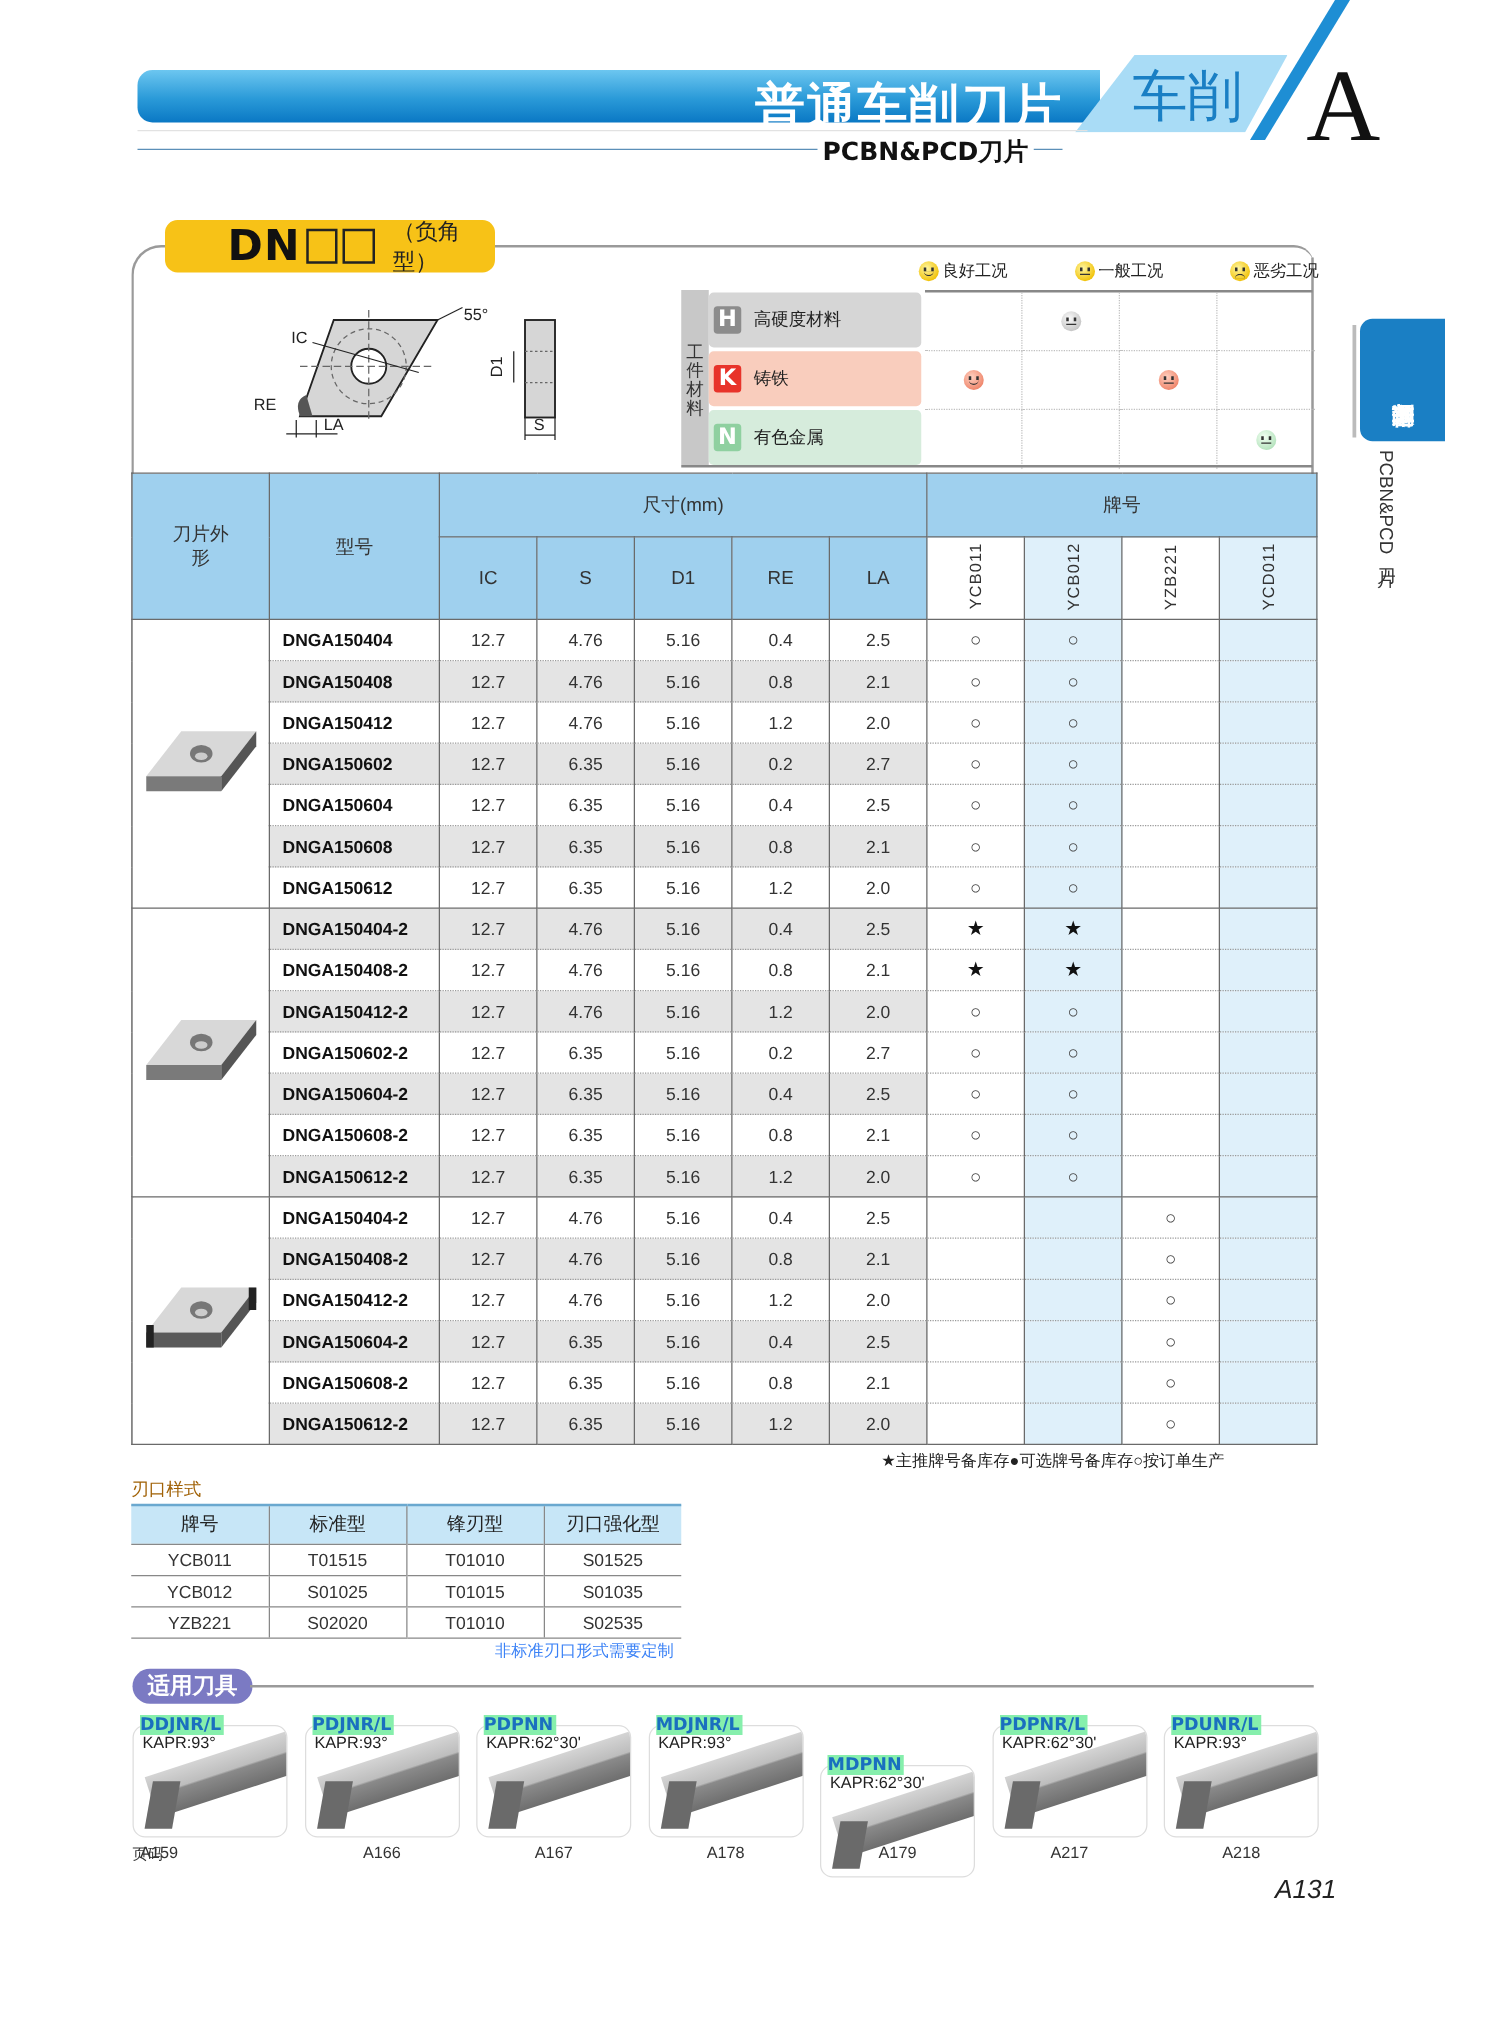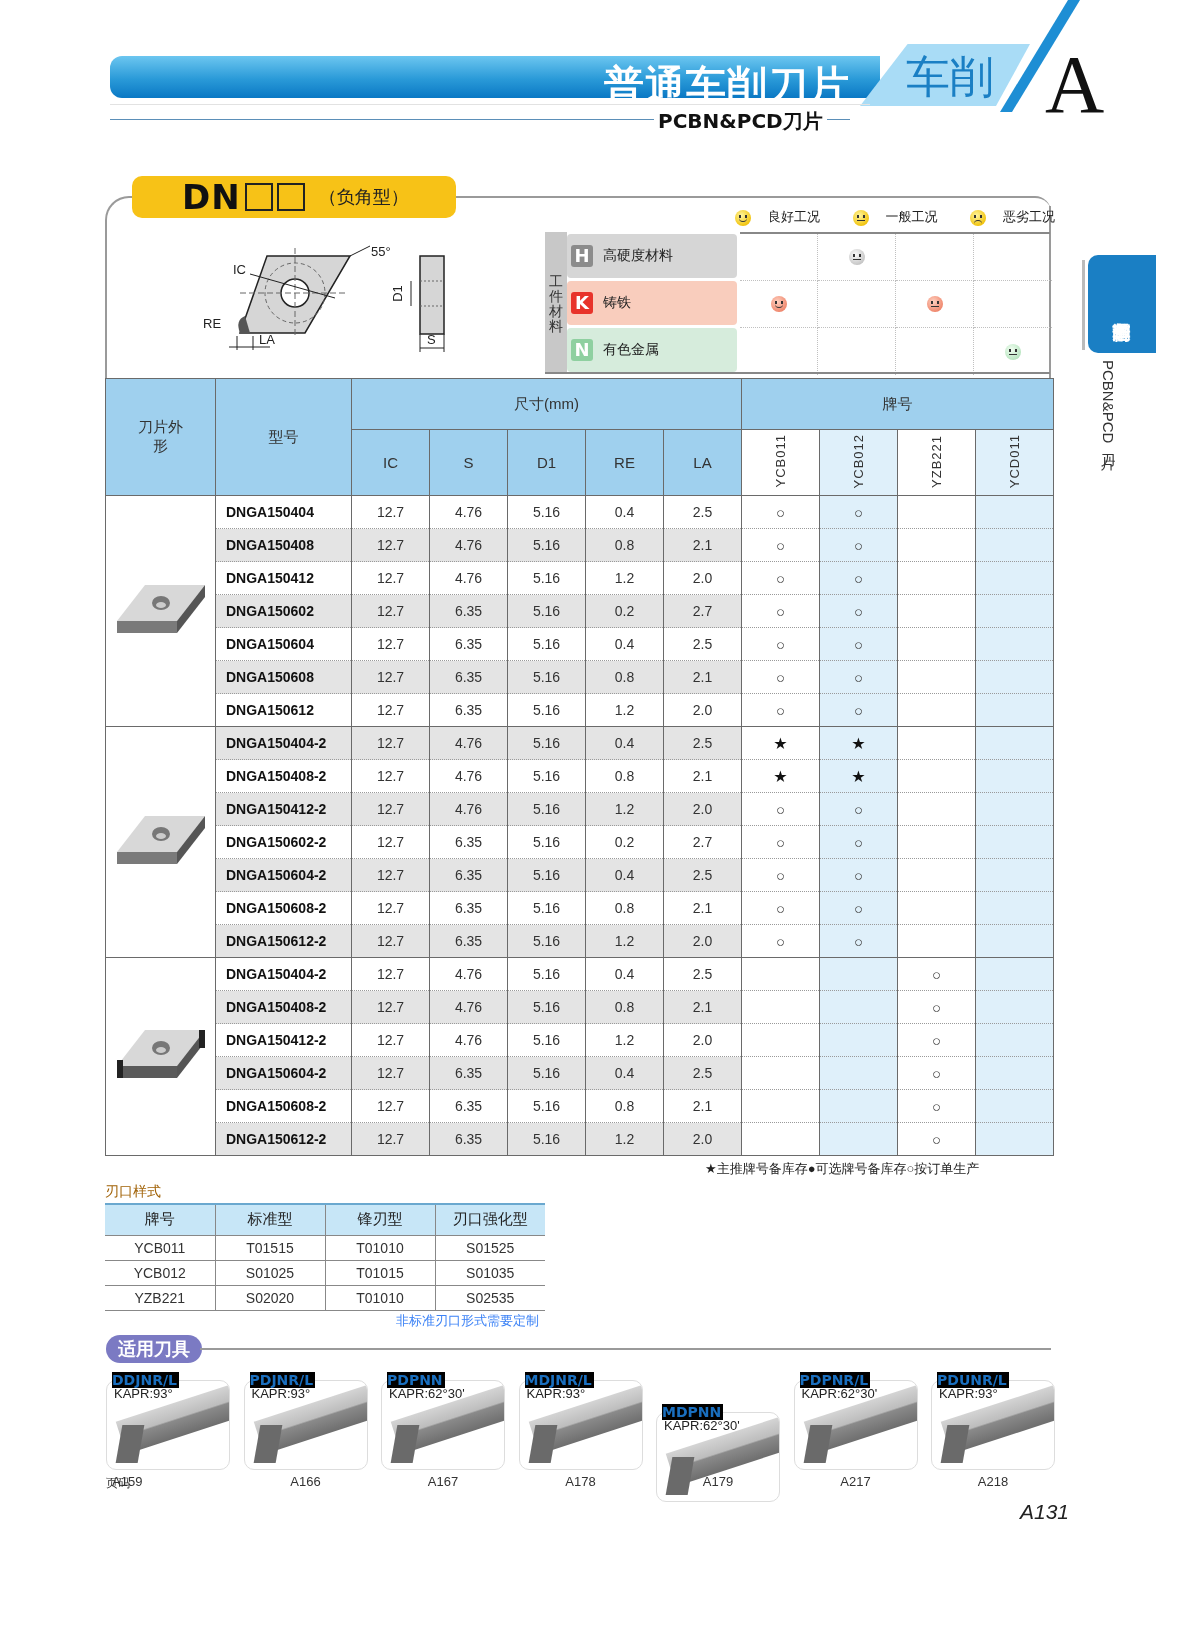--- a/index.html
+++ b/index.html
@@ -22,33 +22,33 @@
 
   
   .side-tab { position: absolute; left: 1088px; top: 255px; width: 68px; height: 98px; background: #1a7fc4; border-radius: 10px 0 0 10px;
     color: #fff; font-weight: bold; font-size: 18px; line-height: 21px; text-align: center; padding-top: 8px; writing-mode: vertical-rl; font-family: "DejaVu Sans", sans-serif; display:flex; align-items:center; justify-content:center; }
   .side-tab-bar { position: absolute; left: 1082px; top: 260px; width: 3px; height: 90px; background: #bbb; }
   .side-sub { position: absolute; left: 1098px; top: 360px; writing-mode: vertical-rl; font-size: 15px; color: #333; }
 
   
   .frame { position: absolute; left: 105px; top: 196px; width: 946px; height: 960px; border: 2px solid #9a9a9a; border-top-left-radius: 24px; border-bottom: none; border-right: none; border-top-right-radius: 16px; }
   .frame-r { position:absolute; left: 1049px; top: 206px; width: 2px; height: 175px; background:#9a9a9a; }
-  .badge { position: absolute; left: 132px; top: 176px; width: 324px; height: 42px; background: #f7c217; border-radius: 10px;
+  .badge { position: absolute; left: 132px; top: 176px; width: 264px; height: 42px; background: #f7c217; border-radius: 10px;
     display: flex; align-items: center; padding-left: 50px; }
   .badge-dn { font-weight: 900; font-size: 34px; color: #111; letter-spacing: 1px; font-family: "DejaVu Sans", sans-serif; }
   .badge-box { display: inline-block; width: 28px; height: 28px; border: 2px solid #222; margin-left: 4px; }
   .badge-neg { font-size: 18px; margin-left: 14px; color: #222; }
 
   
   .diagram { position: absolute; left: 195px; top: 238px; width: 280px; height: 120px; }
   .dlabel { position: absolute; font-size: 13px; color: #222; }
 
   
   .cond-legend { position: absolute; left: 735px; top: 208px; width: 320px; display: flex; justify-content: space-between; font-size: 13px; }
-  .cond-item { display: flex; align-items: flex-end; gap: 17px; }
+  .cond-item { display: flex; align-items: center; gap: 3px; }
   .face { display: inline-block; width: 16px; height: 16px; border-radius: 50%; position: relative; }
   .face.yellow { background: radial-gradient(circle at 40% 35%, #fff6a0, #f2c511 70%, #d9a400); }
   .face.gray { background: radial-gradient(circle at 40% 35%, #fafafa, #c8c8c8 70%, #999); }
   .face.red { background: radial-gradient(circle at 40% 35%, #ffd0c0, #f08a70 70%, #d65c43); }
   .face.green { background: radial-gradient(circle at 40% 35%, #f2fff2, #b9e5c1 70%, #7ec48b); }
   .face::before { content: ""; position: absolute; left: 4px; top: 5px; width: 2px; height: 3px; background: #333; box-shadow: 6px 0 0 #333; }
   .face::after { content: ""; position: absolute; left: 4px; top: 10px; width: 8px; height: 1px; background: #333; }
   .face.smile::after { height: 3px; background: none; border-bottom: 1.5px solid #333; border-radius: 0 0 5px 5px; top: 8px; }
   .face.frown::after { height: 3px; background: none; border-top: 1.5px solid #333; border-radius: 5px 5px 0 0; top: 10px; }
 
@@ -85,21 +85,21 @@
   .edge-tbl th:first-child, .edge-tbl td:first-child { border-left: none; }
   .edge-tbl td { font-size: 14px; text-align: center; height: 25px; border-top: 1px solid #888; border-left: 1px solid #888; color: #333; }
   .edge-tbl tr:last-child td { border-bottom: 1px solid #888; }
   .edge-note { position: absolute; left: 396px; top: 1312px; font-size: 13px; color: #3b82f6; }
 
   
   .tools-badge { position: absolute; left: 106px; top: 1335px; width: 96px; height: 28px; background: #7b7ac3; color: #fff; font-weight: bold; font-size: 18px; border-radius: 14px; text-align: center; line-height: 28px; font-family: "DejaVu Sans", sans-serif; }
   .tools-line { position: absolute; left: 200px; top: 1348px; width: 851px; height: 2px; background: #9a9a9a; }
   .tool { position: absolute; top: 1372px; width: 124px; height: 98px; }
   .tool-card { position: absolute; left: 0; top: 8px; width: 124px; height: 90px; border: 1px solid #ddd; border-radius: 10px; background: #fff; overflow: hidden; }
-  .tool-name { position: absolute; left: 6px; top: 0; font-weight: 900; font-size: 14px; color: #1a6fbf; background: #000000; padding-right: 2px; font-family: "DejaVu Sans", sans-serif; z-index: 2; }
+  .tool-name { position: absolute; left: 6px; top: 0; font-weight: 900; font-size: 14px; color: #1a6fbf; background: #86efac; padding-right: 2px; font-family: "DejaVu Sans", sans-serif; z-index: 2; }
   .tool-kapr { position: absolute; left: 8px; top: 14px; font-size: 13px; color: #222; z-index: 2; }
   .tool-body { position: absolute; left: 14px; top: 40px; width: 130px; height: 34px; background: linear-gradient(to bottom, #d4d4d4 0%, #bdbdbd 45%, #8a8a8a 50%, #6e6e6e 100%); transform: rotate(-18deg); transform-origin: left center; }
   .tool-head { position: absolute; left: 12px; top: 44px; width: 22px; height: 38px; background: #6a6a6a; transform: skewX(-10deg); }
   .tool-page { position: absolute; top: 1474px; font-size: 13px; color: #333; width: 124px; text-align: center; }
   .page-label { position: absolute; left: 106px; top: 1475px; font-size: 12px; color: #333; }
   .page-num { position: absolute; left: 1020px; top: 1500px; font-style: italic; font-size: 21px; color: #222; }
 </style>
 </head>
 <body>
 

